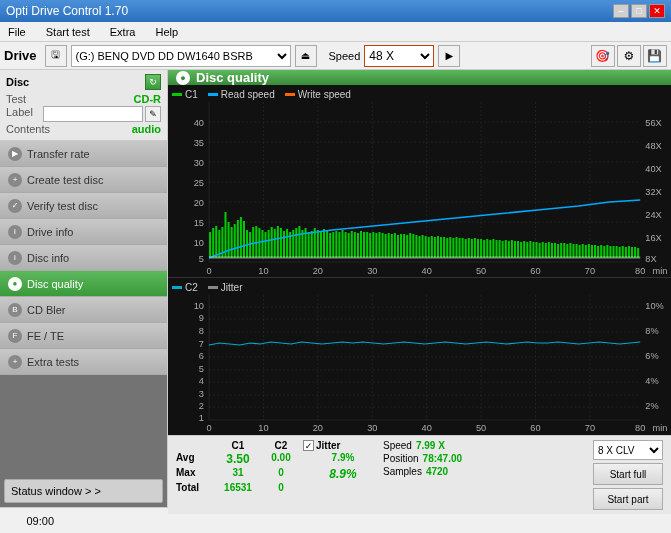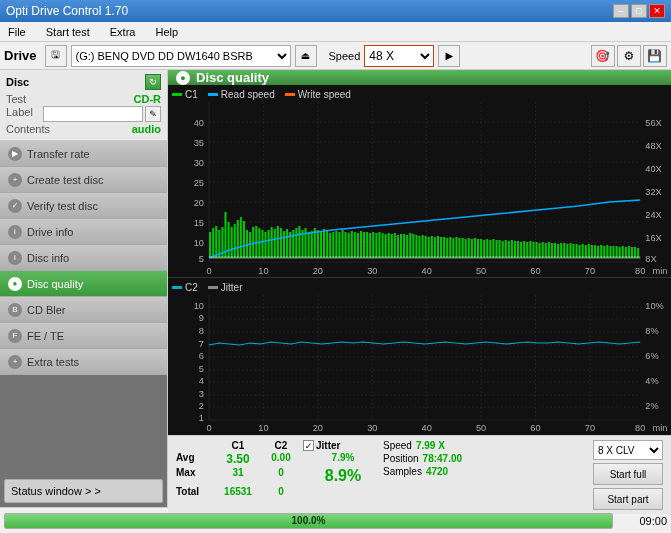--- a/index.html
+++ b/index.html
@@ -716,21 +716,21 @@
           </div>
 
           <span style="font-size:10px;font-weight:bold;">Avg</span>
           <span class="stats-val green" style="font-size:12px;text-align:center;color:#00aa00;font-weight:bold;">3.50</span>
           <span class="stats-val green" style="font-size:10px;text-align:center;color:#00aa00;font-weight:bold;">0.00</span>
           <span class="stats-val green" style="font-size:10px;text-align:center;color:#00aa00;font-weight:bold;padding-left:20px;">7.9%</span>
 
           <span style="font-size:10px;font-weight:bold;">Max</span>
           <span class="stats-val green" style="font-size:10px;text-align:center;color:#00aa00;font-weight:bold;">31</span>
           <span class="stats-val green" style="font-size:10px;text-align:center;color:#00aa00;font-weight:bold;">0</span>
-          <span class="stats-val green" style="font-size:16px;text-align:center;color:#00aa00;font-weight:bold;padding-left:20px;">8.9%</span>
+          <span class="stats-val green" style="font-size:12px;text-align:center;color:#00aa00;font-weight:bold;padding-left:20px;font-style:italic;">8.9%</span>
 
           <span style="font-size:10px;font-weight:bold;">Total</span>
           <span class="stats-val green" style="font-size:10px;text-align:center;color:#00aa00;font-weight:bold;">16531</span>
           <span class="stats-val green" style="font-size:10px;text-align:center;color:#00aa00;font-weight:bold;">0</span>
           <span style="font-size:10px;padding-left:20px;"></span>
         </div>
       </div>
 
       <div style="display:flex;flex-direction:column;gap:2px;margin-left:12px;">
         <div style="display:flex;gap:4px;align-items:center;font-size:10px;">
@@ -752,19 +752,14 @@
           <option>8 X CLV</option>
         </select>
         <button class="start-btn">Start full</button>
         <button class="start-btn">Start part</button>
       </div>
     </div>
   </div>
 </div>
 
 <div class="status-bar">
-  <div class="progress-bar-container">
-    <div class="progress-bar-fill" style="width:100%;">
-      <span>100.0%</span>
-    </div>
-  </div>
   <span class="time-text">09:00</span>
 </div>
 
 </body></html>

